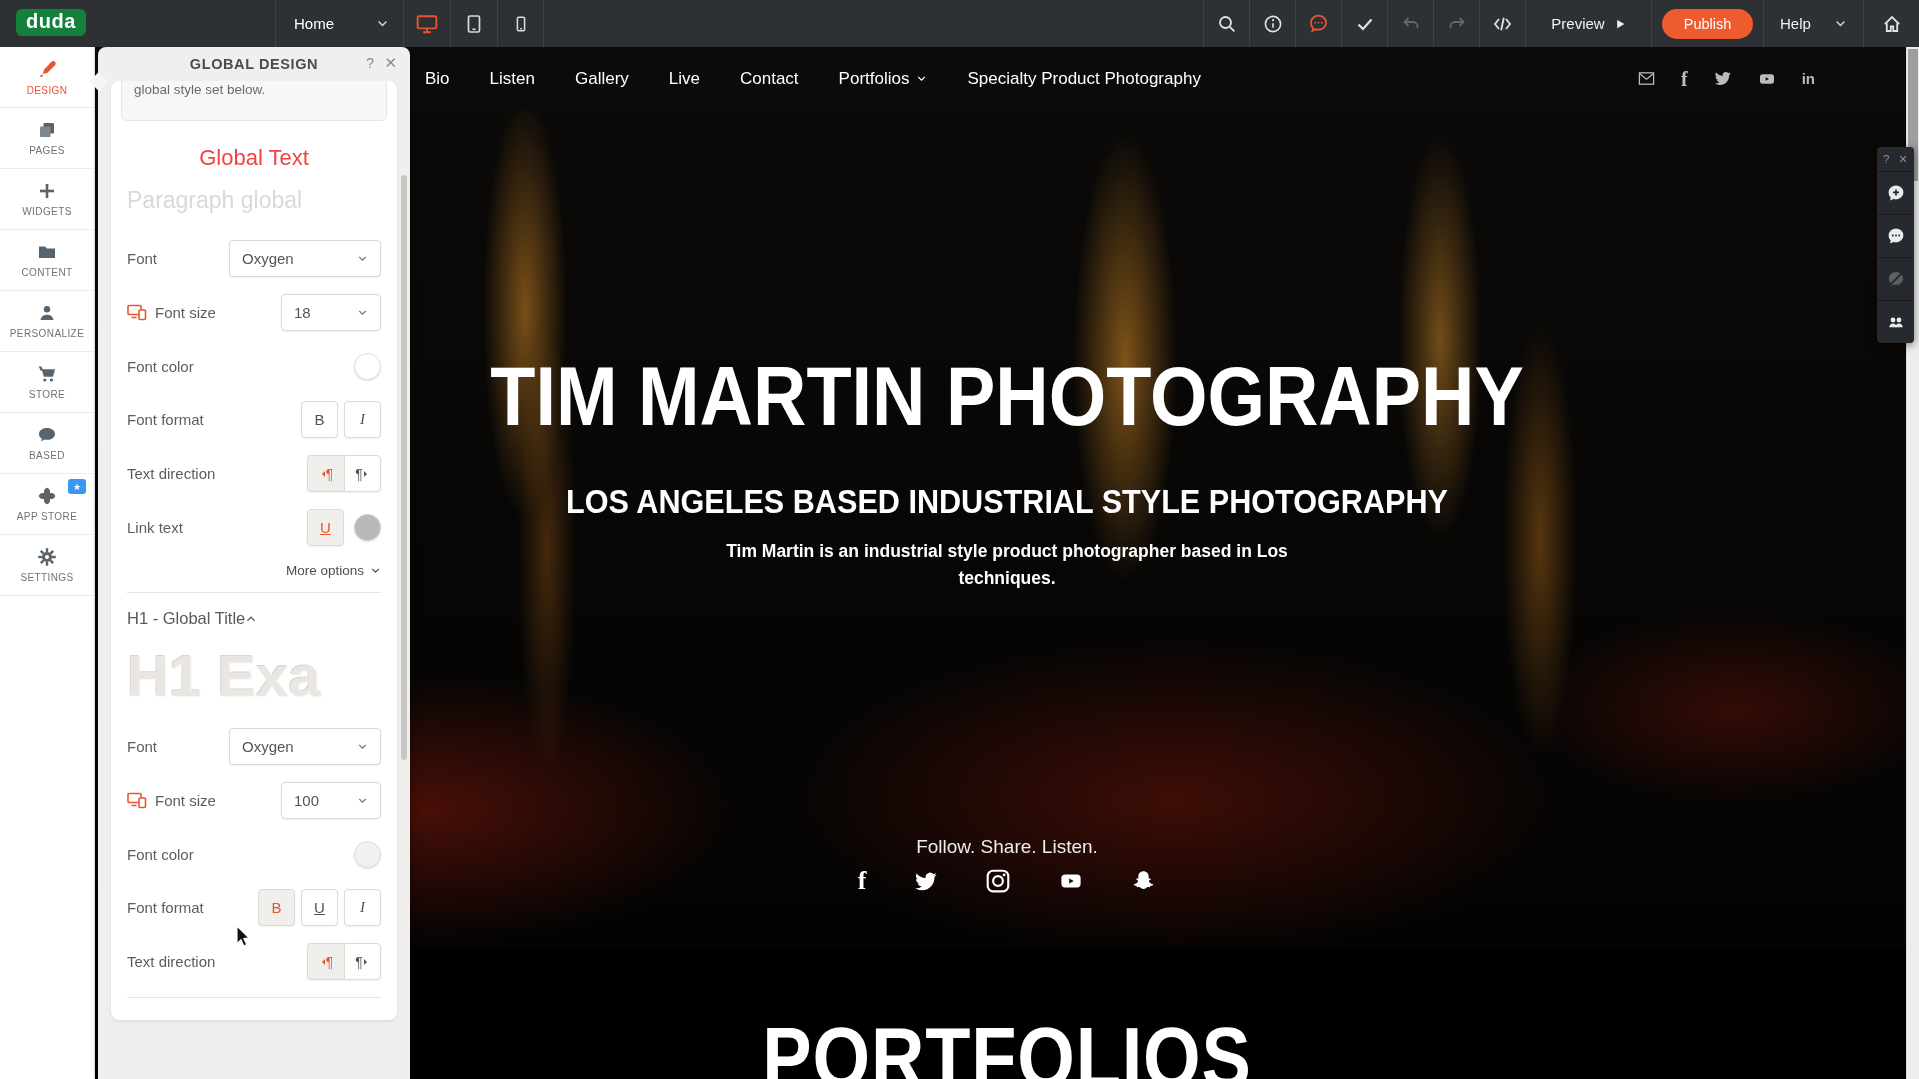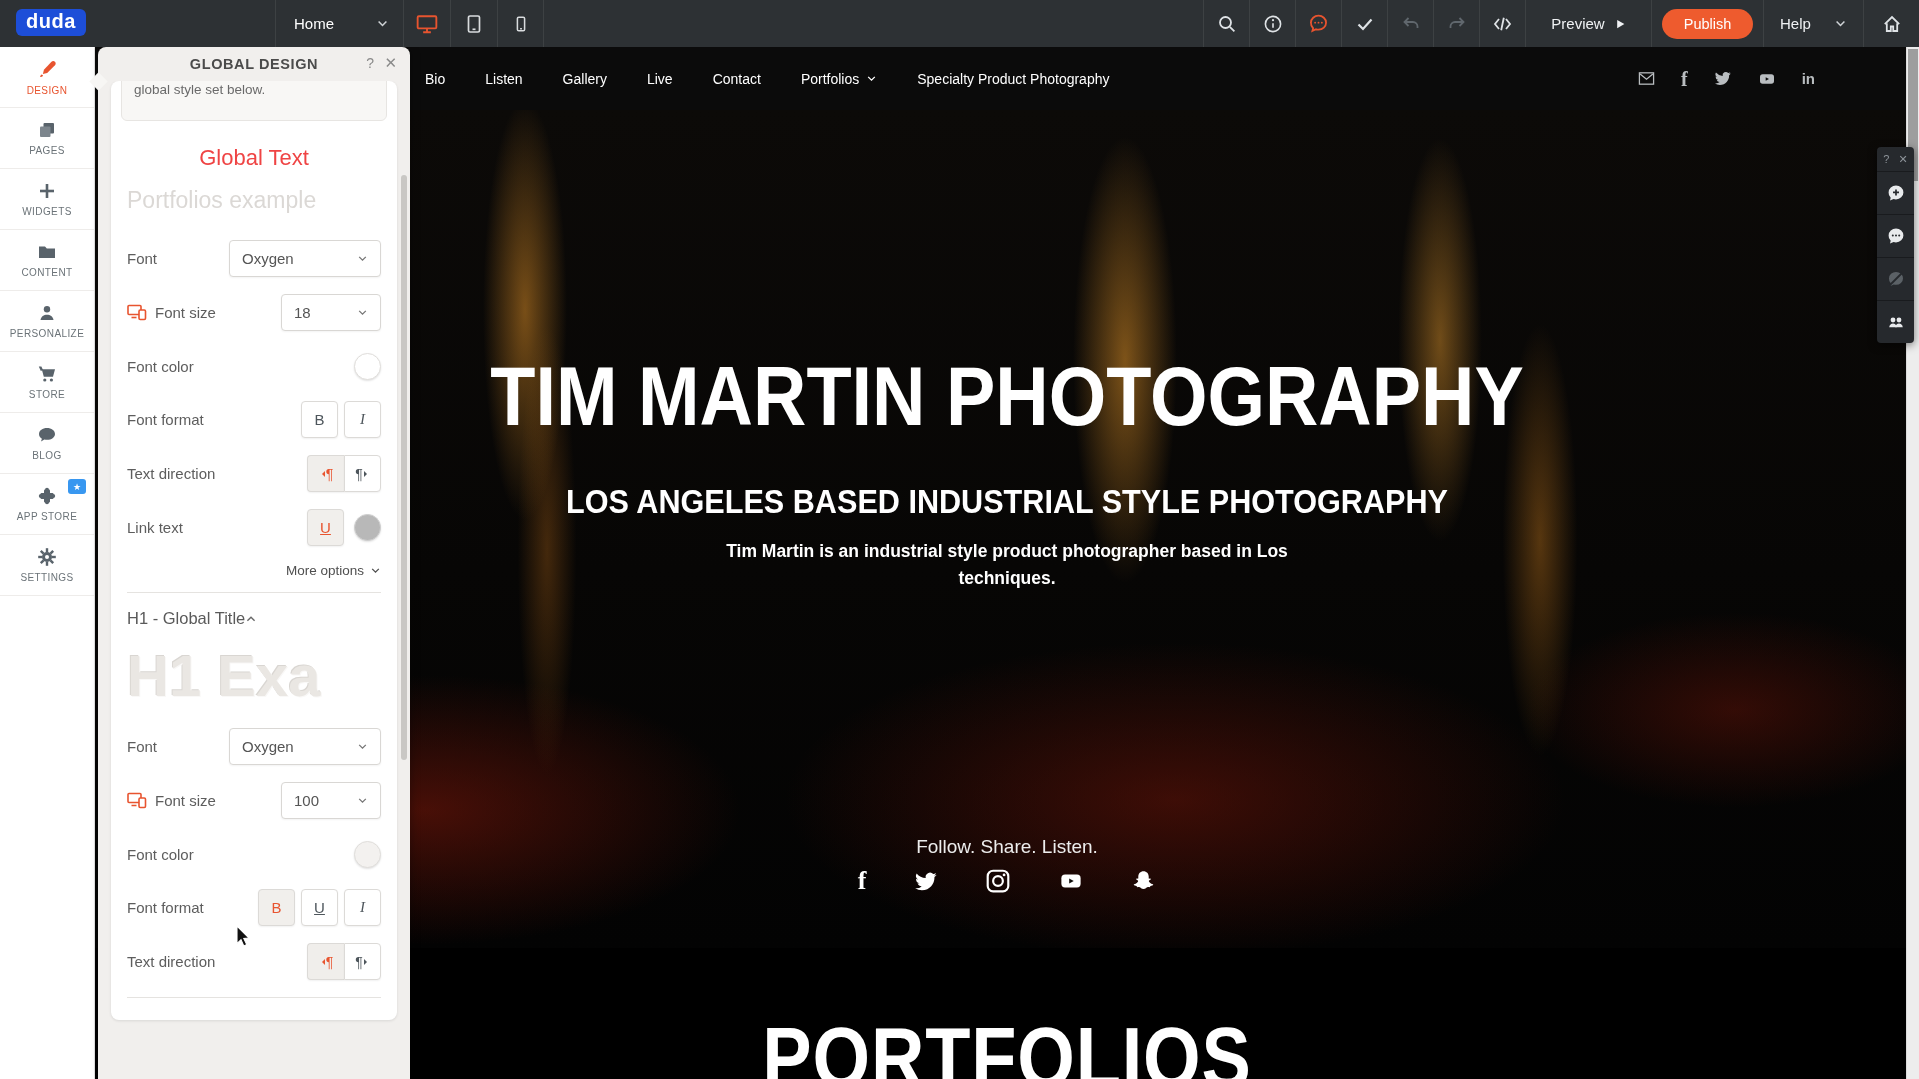--- a/index.html
+++ b/index.html
@@ -2,21 +2,21 @@
 <html><head>
 <meta charset="utf-8">
 <style>
   html,body{margin:0;padding:0;background:#1c1e20;}
   *{box-sizing:border-box;}
   .stage{position:relative;width:1919px;height:1079px;overflow:hidden;background:#0a0a0a;
          font-family:"Liberation Sans","DejaVu Sans",sans-serif;}
 
   
   .topbar{position:absolute;top:0;left:0;right:0;height:47px;background:#2d3134;z-index:50;}
-  .logo{position:absolute;left:16px;top:9px;background:#1d4ed8;color:#fff;font-weight:bold;
+  .logo{position:absolute;left:16px;top:9px;background:#15803d;color:#fff;font-weight:bold;
         font-size:20px;padding:2px 10px 5px;border-radius:6px;line-height:1;letter-spacing:.5px;}
   .tb-mid{position:absolute;left:275px;top:0;height:47px;display:flex;}
   .tb-right{position:absolute;right:0;top:0;height:47px;display:flex;}
   .tb-cell{height:47px;display:flex;align-items:center;justify-content:center;gap:8px;
            border-left:1px solid rgba(255,255,255,.08);color:#dfe3e6;cursor:pointer;}
   .tb-mid .tb-cell:last-child{border-right:1px solid rgba(255,255,255,.08);}
   .page-cell{width:128px;justify-content:space-between;padding:0 14px 0 18px;font-size:15px;color:#fff;}
   .icon-cell{width:47px;}
   .icon-cell.active{color:#e8542f;}
   .tb-right .tb-cell.ic{width:46px;}
@@ -38,21 +38,21 @@
   .sb-item .sb-label{font-size:10px;letter-spacing:.4px;color:#6b7378;}
   .sb-item.active{color:#e8542f;}
   .sb-item.active .sb-label{color:#e8542f;}
   .sb-badge{position:absolute;top:5px;right:8px;width:18px;height:15px;background:#3897f0;
             border-radius:3px;color:#fff;font-size:9px;display:flex;align-items:center;justify-content:center;}
 
   
   .site{position:absolute;top:47px;left:95px;right:0;bottom:0;background:#000;z-index:10;overflow:hidden;}
   .site-nav{height:63px;background:#0b0b0b;display:flex;align-items:center;padding:0 104px 0 330px;}
   .nav-links{display:flex;align-items:center;gap:40px;}
-  .nav-link{color:#fff;font-size:14px;white-space:nowrap;cursor:pointer;display:flex;align-items:center;gap:7px;text-align:center;}
+  .nav-link{color:#fff;font-size:17px;white-space:nowrap;cursor:pointer;display:flex;align-items:center;gap:7px;text-align:center;}
   .nav-social{margin-left:auto;display:flex;align-items:center;gap:25px;color:#b9bdc0;}
   .nav-social .s-ic{cursor:pointer;display:flex;}
 
   .hero{position:relative;height:838px;background-color:#070605;
     background-image:
       radial-gradient(60px 300px at 430px 200px, rgba(230,148,40,.50), rgba(230,148,40,0) 70%),
       radial-gradient(42px 320px at 452px 440px, rgba(195,112,26,.32), rgba(195,112,26,0) 70%),
       radial-gradient(72px 310px at 1030px 250px, rgba(232,152,42,.52), rgba(232,152,42,0) 72%),
       radial-gradient(58px 280px at 1345px 230px, rgba(233,156,46,.46), rgba(233,156,46,0) 72%),
       radial-gradient(52px 300px at 1445px 430px, rgba(206,126,30,.40), rgba(206,126,30,0) 72%),
@@ -299,21 +299,21 @@
           <circle cx="7.8" cy="16" r="1.6"></circle>
           <circle cx="14.4" cy="16" r="1.6"></circle>
           <path d="M1.8 2.4h2.6l1.6 3.6-2.2.9z"></path>
         </svg>
       <span class="sb-label">STORE</span>
     </div>
     <div class="sb-item">
       <svg width="20" height="20" viewBox="0 0 20 20" fill="currentColor">
           <path d="M10 3c4.4 0 8 2.6 8 5.9s-3.6 5.9-8 5.9c-.9 0-1.8-.1-2.6-.3L4 16.4l.9-2.7C3.1 12.5 2 10.8 2 8.9 2 5.6 5.6 3 10 3z"></path>
         </svg>
-      <span class="sb-label">BLOG</span>
+      <span class="sb-label">BASED</span>
     </div>
     <div class="sb-item">
       <div class="sb-badge">★</div>
       <svg width="20" height="20" viewBox="0 0 20 20" fill="currentColor">
           <rect x="7" y="3.5" width="6" height="13" rx="1"></rect>
           <rect x="3.5" y="7" width="13" height="6" rx="1"></rect>
           <circle cx="10" cy="3.8" r="2"></circle>
           <circle cx="16.2" cy="10" r="2"></circle>
           <circle cx="10" cy="16.2" r="2"></circle>
           <circle cx="3.8" cy="10" r="2"></circle>
@@ -435,21 +435,21 @@
       <span class="panel-title">GLOBAL DESIGN</span>
       <span class="panel-help">?</span>
       <span class="panel-close">✕</span>
     </div>
     <div class="panel-scroll">
       <div class="card">
 
         <div class="note-box">global style set below.</div>
 
         <div class="sec-heading">Global Text</div>
-        <div class="preview-p">Portfolios example</div>
+        <div class="preview-p">Paragraph global</div>
 
         <div class="p-row">
           <span class="p-label">Font</span>
           <div class="select w-lg">
             <span>Oxygen</span>
             <span class="sel-chev">
                 <svg width="11" height="11" viewBox="0 0 20 20" fill="none" stroke="currentColor" stroke-width="2.4">
                   <path d="M4 7l6 6 6-6"></path>
                 </svg>
               </span>

